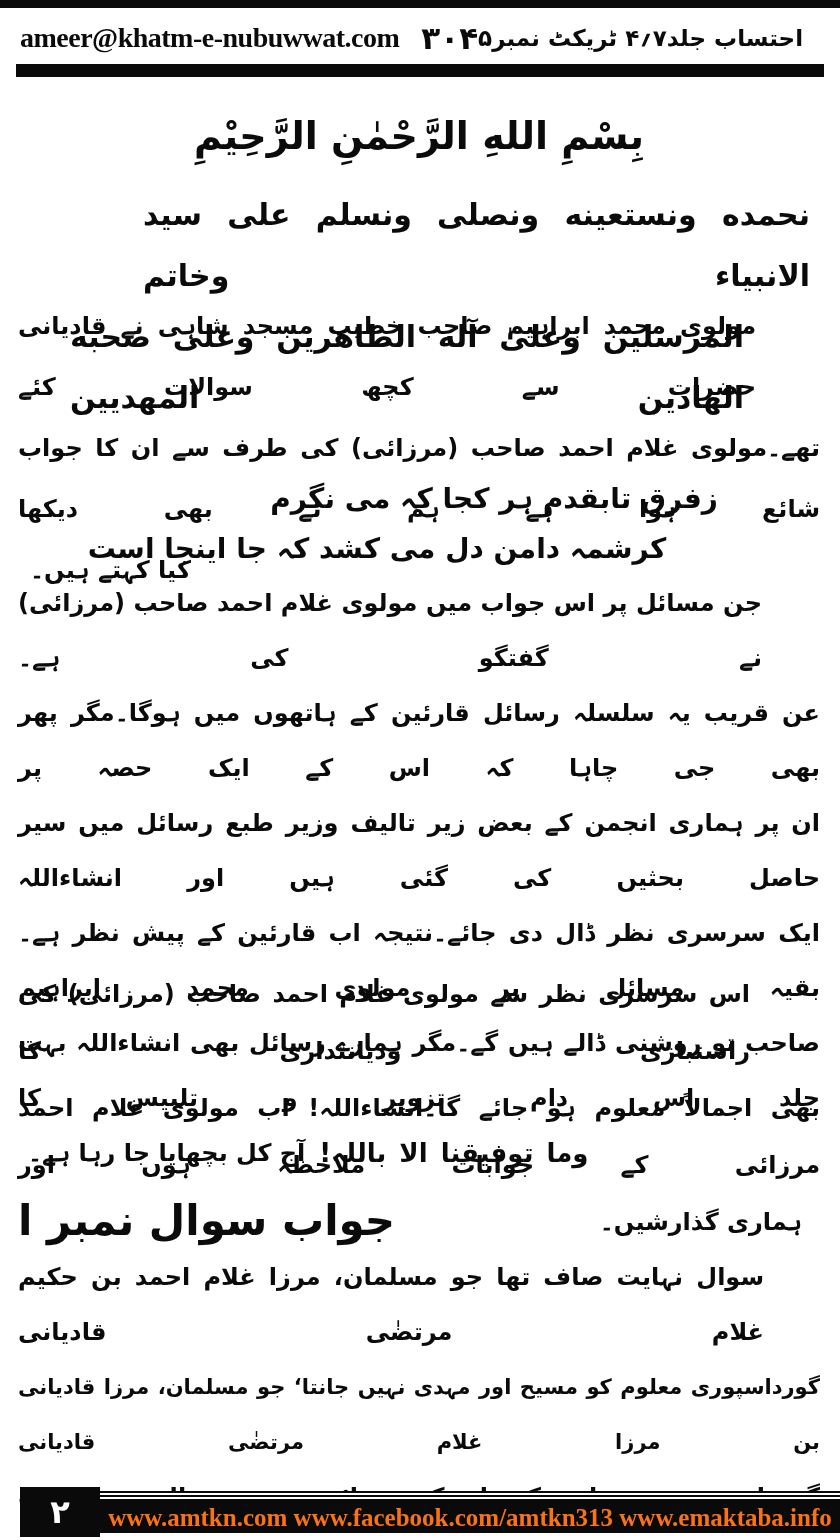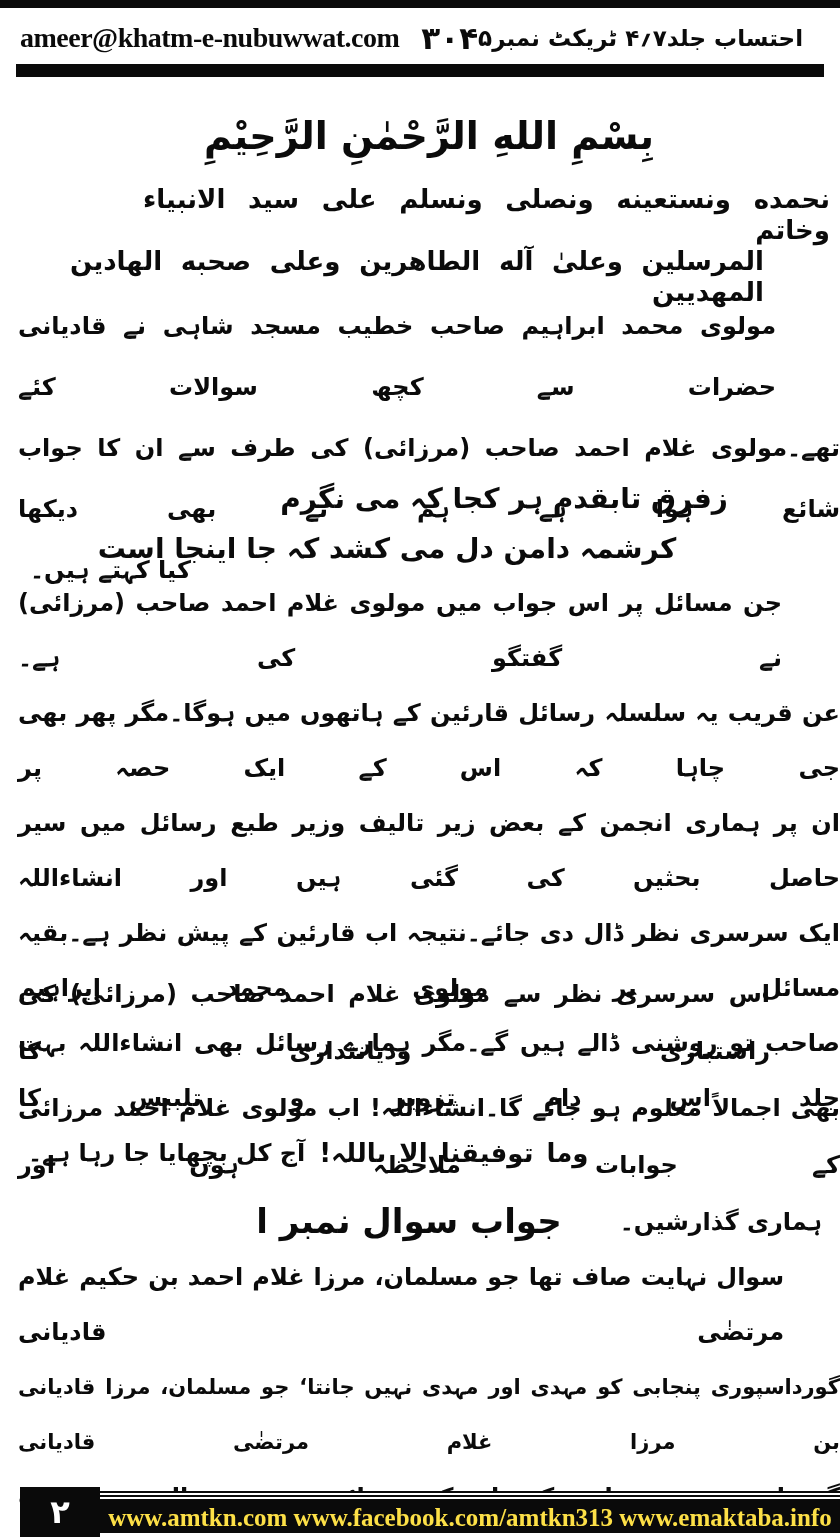--- a/index.html
+++ b/index.html
@@ -12,55 +12,55 @@
   
   .top-bar{top:0;left:0;width:840px;height:8px;background:#0a0a0a;}
   .header{top:14px;left:20px;right:14px;height:48px;display:flex;direction:ltr;
           align-items:center;}
   .header-left{display:flex;direction:ltr;align-items:center;gap:22px;}
   .email{font-family:"Liberation Serif",serif;font-weight:700;font-size:28px;letter-spacing:-0.5px;}
   .pagenum-top{font-size:31px;direction:rtl;}
   .header-title{direction:rtl;font-size:23px;}
   .rule{top:64px;left:16px;width:808px;height:13px;background:#0a0a0a;}
   
-  .sec{left:18px;right:0;direction:rtl;}
+  .sec{left:18px;right:20px;direction:rtl;}
   .line{line-height:inherit;}
   .jline{text-align:justify;text-align-last:justify;}
   .bismillah{top:100px;height:72px;line-height:72px;text-align:center;font-size:38px;}
-  .arabic-praise{top:184px;font-size:26px;line-height:31px;word-spacing:5px;}
+  .arabic-praise{top:184px;font-size:30px;line-height:61px;word-spacing:5px;}
   .ap1{padding-left:125px;padding-right:10px;}
   .ap2{padding-right:76px;padding-left:52px;}
   .para1{top:296px;font-size:24px;line-height:61px;}
   .indent-64{padding-right:64px;}
   .indent-58{padding-right:58px;}
   .indent-70{padding-right:70px;}
   .indent-56{padding-right:56px;}
   .flush-left{text-align:left;padding-left:12px;}
   .flush-right{text-align:right;padding-left:0;padding-right:18px;}
   .couplet{top:474px;font-size:28px;line-height:50px;text-align:center;}
   .couplet .cl1{position:relative;left:-75px;}  
   .couplet .cl1{left:auto;transform:translateX(75px);}
   .couplet .cl2{position:relative;transform:translateX(-42px);}
   .para2{top:576px;font-size:24px;line-height:55px;}
   .mixed-last{display:flex;direction:ltr;justify-content:flex-start;align-items:center;gap:14px;padding-left:10px;}
   .mixed-last .urdu-part{direction:rtl;}
   .mixed-last .arabic-part{direction:rtl;font-size:26px;word-spacing:4px;}
   .para3{top:966px;font-size:24px;line-height:57px;}
-  .section-heading{top:1192px;height:58px;line-height:58px;text-align:center;
-                   padding-right:40px;font-size:34px;}
+  .section-heading{top:1192px;height:58px;line-height:58px;text-align:left;
+                   padding-right:40px;font-size:42px;}
   .para4{top:1250px;font-size:24px;line-height:55px;}
   .tight{font-size:21px;}
   
   .footer-page-box{left:20px;top:1487px;width:80px;height:50px;background:#0a0a0a;
     color:#ffffff;display:flex;align-items:center;justify-content:center;font-size:32px;}
   .footer-bar{left:100px;right:0;top:1491px;height:42px;background:#0a0a0a;direction:ltr;}
   .footer-stripes{height:11px;width:100%;
     background:linear-gradient(#0a0a0a 0 2px,#ffffff 2px 4px,#0a0a0a 4px 6px,#ffffff 6px 8px,#0a0a0a 8px 11px);}
   .footer-links{height:31px;display:flex;align-items:center;justify-content:center;
-    color:#fde047;font-family:"Liberation Serif",serif;font-weight:700;font-size:25px;
+    color:#f97316;font-family:"Liberation Serif",serif;font-weight:700;font-size:25px;
     white-space:nowrap;}
 </style>
 </head>
 <body>
 
 <div class="abs top-bar"></div>
 
 <div class="abs header">
   <div class="header-left">
     <span class="email">ameer@khatm-e-nubuwwat.com</span>
@@ -104,21 +104,21 @@
 <div class="abs sec para3">
   <div class="line jline indent-70">اس سرسری نظر سے مولوی غلام احمد صاحب (مرزائی) کی راستبازی ودیانتداری کا</div>
   <div class="line jline">بھی اجمالاً معلوم ہو جائے گا۔انشاءاللہ! اب مولوی غلام احمد مرزائی کے جوابات ملاحظہ ہوں اور</div>
   <div class="line flush-right">ہماری گذارشیں۔</div>
 </div>
 
 <div class="abs sec section-heading">جواب سوال نمبر ا</div>
 
 <div class="abs sec para4">
   <div class="line jline indent-56">سوال نہایت صاف تھا جو مسلمان، مرزا غلام احمد بن حکیم غلام مرتضٰی قادیانی</div>
-  <div class="line jline tight">گورداسپوری پنجابی کو مہدی اور مہدی نہیں جانتا‘ جو مسلمان، مرزا قادیانی بن مرزا غلام مرتضٰی قادیانی</div>
+  <div class="line jline tight">گورداسپوری معلوم کو مسیح اور مہدی نہیں جانتا‘ جو مسلمان، مرزا قادیانی بن مرزا غلام مرتضٰی قادیانی</div>
   <div class="line jline">گورداس پوری پنجابی کو، ان کے دعوائے نبوت ورسالت، مسیحیت ومہدویت، میں جھوٹا اور خداع</div>
 
 </div>
 
 <div class="abs footer-page-box">
   <span>۲</span>
 </div>
 <div class="abs footer-bar">
   <div class="footer-stripes"></div>
   <div class="footer-links">www.amtkn.com www.facebook.com/amtkn313 www.emaktaba.info</div>

